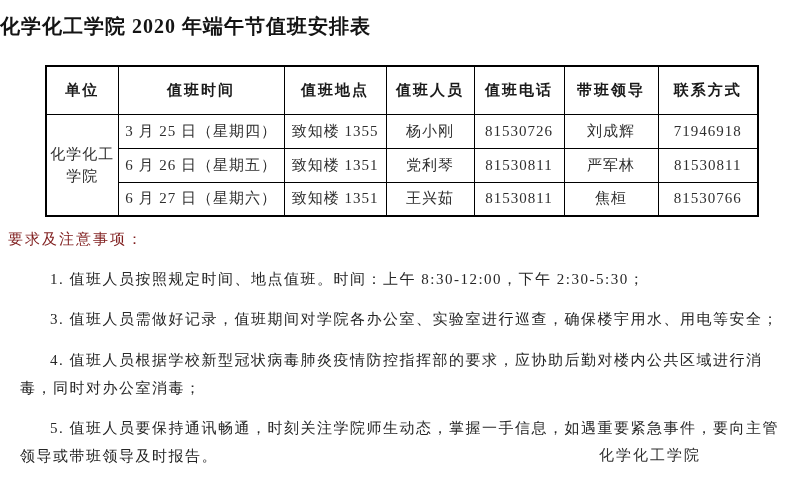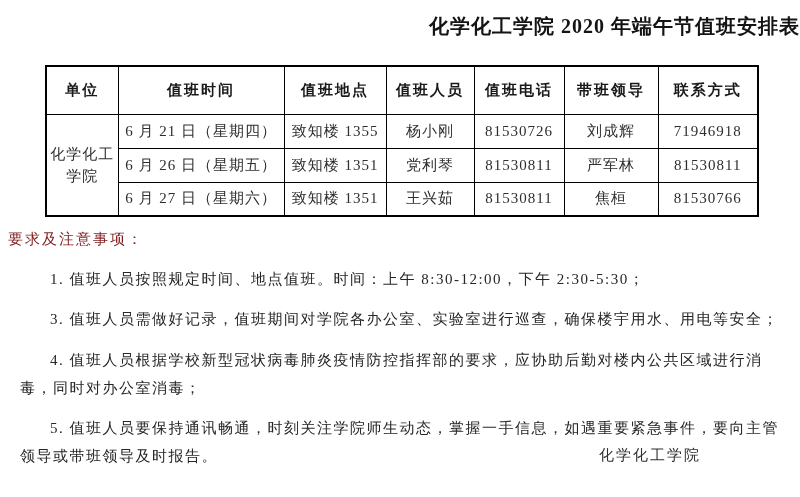--- a/index.html
+++ b/index.html
@@ -11,21 +11,21 @@
     position: relative;
     width: 800px;
     height: 497px;
     overflow: hidden;
     font-family: "Liberation Serif", "DejaVu Serif", serif;
     color: #1c1c1c;
   }
   .page-title {
     margin: 0;
     padding-top: 13px;
-    text-align: right;
+    text-align: left;
     font-size: 20px;
     font-weight: bold;
     letter-spacing: 1px;
     color: #141414;
   }
   table.duty-table {
     border-collapse: collapse;
     table-layout: fixed;
     width: 712px;
     margin: 25px 0 0 45px;
@@ -107,21 +107,21 @@
       <th>值班地点</th>
       <th>值班人员</th>
       <th>值班电话</th>
       <th>带班领导</th>
       <th>联系方式</th>
     </tr>
   </thead>
   <tbody>
     <tr>
       <td class="unit-cell" rowspan="3">化学化工学院</td>
-      <td>6 月 21 日（星期四）</td>
+      <td>3 月 25 日（星期四）</td>
       <td>致知楼 1355</td>
       <td>杨小刚</td>
       <td>81530726</td>
       <td>刘成辉</td>
       <td>71946918</td>
     </tr>
     <tr>
       <td>6 月 26 日（星期五）</td>
       <td>致知楼 1351</td>
       <td>党利琴</td>

